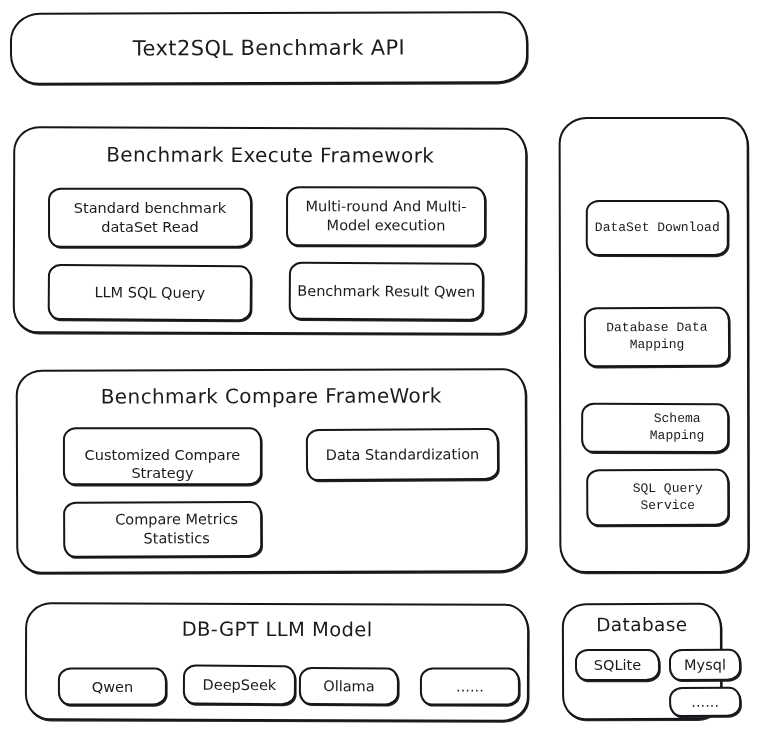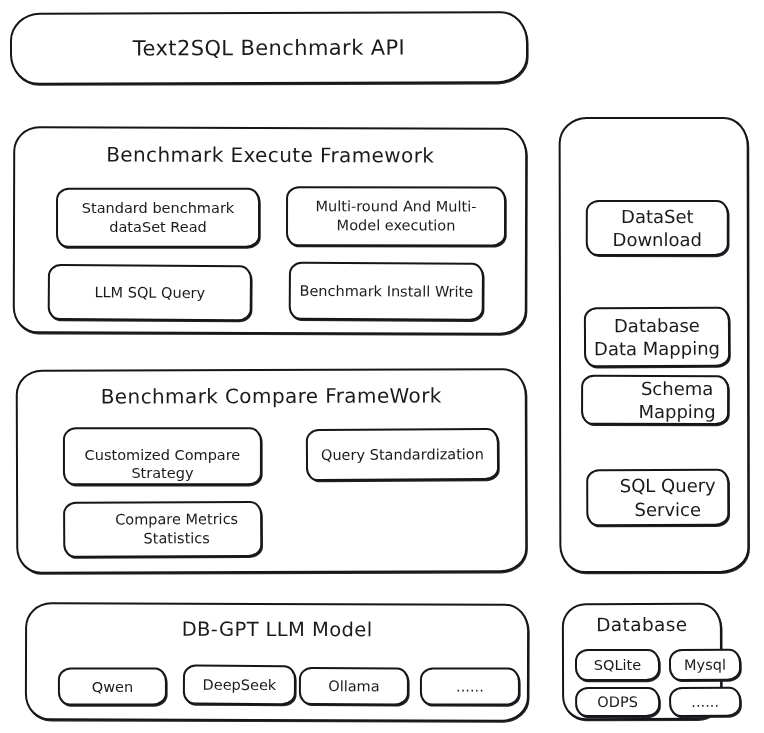--- a/index.html
+++ b/index.html
@@ -59,22 +59,22 @@
     border-radius: 30px 27px 31px 28px / 28px 31px 27px 30px;
   }
   #api-panel .panel-title { font-size: 21px; }
 
   
   #execute-panel {
     left: 13px; top: 127px; width: 514px; height: 207px;
     padding-top: 14px;
   }
   #execute-panel .panel-title { font-size: 20px; }
-  #exec-b0 { left: 33px;  top: 59px;  width: 204px; height: 60px; margin-left: 8px; }
-  #exec-b1 { left: 271px; top: 57px;  width: 220px; height: 60px; }
+  #exec-b0 { left: 33px;  top: 59px;  width: 204px; height: 60px; }
+  #exec-b1 { left: 271px; top: 57px;  width: 200px; height: 60px; }
   #exec-b2 { left: 33px;  top: 136px; width: 204px; height: 56px; }
   #exec-b3 { left: 274px; top: 133px; width: 195px; height: 58px; }
   #execute-panel .box-label { font-size: 14.5px; }
 
   
   #compare-panel {
     left: 16px; top: 369px; width: 511px; height: 204px;
     padding-top: 13px;
   }
   #compare-panel .panel-title { font-size: 20px; }
@@ -86,33 +86,33 @@
 
   
   #dataset-panel {
     left: 559px; top: 117px; width: 190px; height: 456px;
     padding-top: 16px;
     border-radius: 28px 25px 29px 26px / 26px 29px 25px 28px;
   }
   #dataset-panel .panel-title { font-size: 17.5px; }
   #ds-b0 { left: 25px; top: 81px;  width: 143px; height: 56px; }
   #ds-b1 { left: 23px; top: 168px; width: 146px; height: 60px; margin-top: 20px; }
-  #ds-b2 { left: 20px; top: 256px; width: 148px; height: 50px; padding-left: 44px; }
+  #ds-b2 { left: 20px; top: 284px; width: 148px; height: 50px; padding-left: 44px; }
   #ds-b3 { left: 25px; top: 350px; width: 143px; height: 57px; padding-left: 20px; }
-  #dataset-panel .box-label { font-size: 18px; }
+  #dataset-panel .box-label { font-size: 13px; font-family: Liberation Mono, monospace; }
 
   
   #llm-panel {
     left: 25px; top: 603px; width: 504px; height: 118px;
     padding-top: 13px;
   }
   #llm-panel .panel-title { font-size: 19.5px; }
   #llm-b0 { left: 31px;  top: 63px;  width: 109px; height: 38px; }
   #llm-b1 { left: 156px; top: 60px;  width: 113px; height: 40px; }
-  #llm-b2 { left: 272px; top: 62px;  width: 110px; height: 38px; }
+  #llm-b2 { left: 272px; top: 62px;  width: 100px; height: 38px; }
   #llm-b3 { left: 393px; top: 62px;  width: 100px; height: 38px; }
   #llm-panel .box-label { font-size: 14.5px; }
 
   
   #db-panel {
     left: 562px; top: 603px; width: 160px; height: 117px;
     padding-top: 9px;
     border-radius: 24px 22px 25px 23px / 23px 25px 22px 24px;
   }
   #db-panel .panel-title { font-size: 18.5px; }
@@ -141,32 +141,32 @@
   <div class="box r1" id="exec-b0">
     <div class="box-label">Standard benchmark dataSet Read</div>
   </div>
   <div class="box r3" id="exec-b1">
     <div class="box-label">Multi-round And Multi-Model execution</div>
   </div>
   <div class="box r4" id="exec-b2">
     <div class="box-label">LLM SQL Query</div>
   </div>
   <div class="box r2" id="exec-b3">
-    <div class="box-label">Benchmark Install Write</div>
+    <div class="box-label">Benchmark Result Qwen</div>
   </div>
 </div>
 
 <div class="panel r1" id="compare-panel">
   <div class="panel-title">Benchmark Compare FrameWork</div>
 
   <div class="box r2" id="cmp-b0">
     <div class="box-label">Customized Compare Strategy</div>
   </div>
   <div class="box r1" id="cmp-b1">
-    <div class="box-label">Query Standardization</div>
+    <div class="box-label">Data Standardization</div>
   </div>
   <div class="box r3" id="cmp-b2">
     <div class="box-label">Compare Metrics Statistics</div>
   </div>
 </div>
 
 <div class="panel r3" id="dataset-panel">
   <div class="panel-title">DataSet Install</div>
 
   <div class="box r2" id="ds-b0">
@@ -202,19 +202,16 @@
 
 <div class="panel r1" id="db-panel">
   <div class="panel-title">Database</div>
 
   <div class="box r3" id="db-b1">
     <div class="box-label">Mysql</div>
   </div>
   <div class="box r2" id="db-b0">
     <div class="box-label">SQLite</div>
   </div>
-  <div class="box r4" id="db-b2">
-    <div class="box-label">ODPS</div>
-  </div>
   <div class="box r1" id="db-b3">
     <div class="box-label">......</div>
   </div>
 </div>
 
 </body></html>

